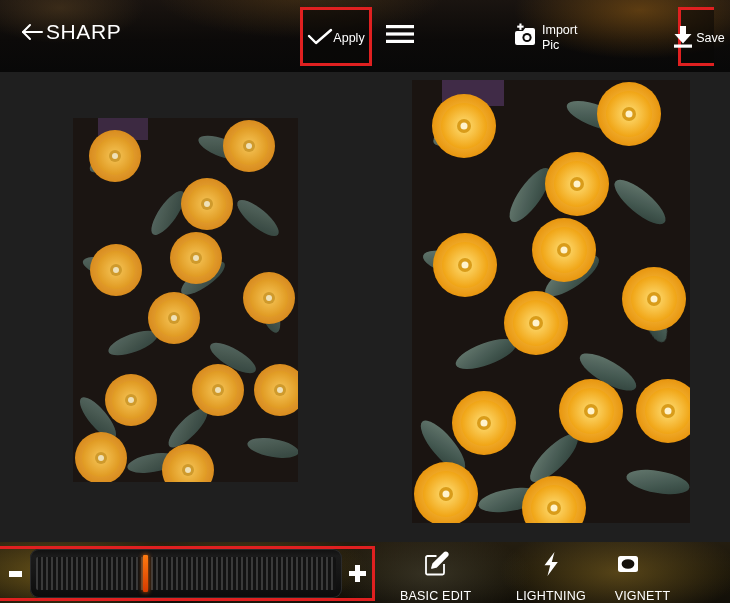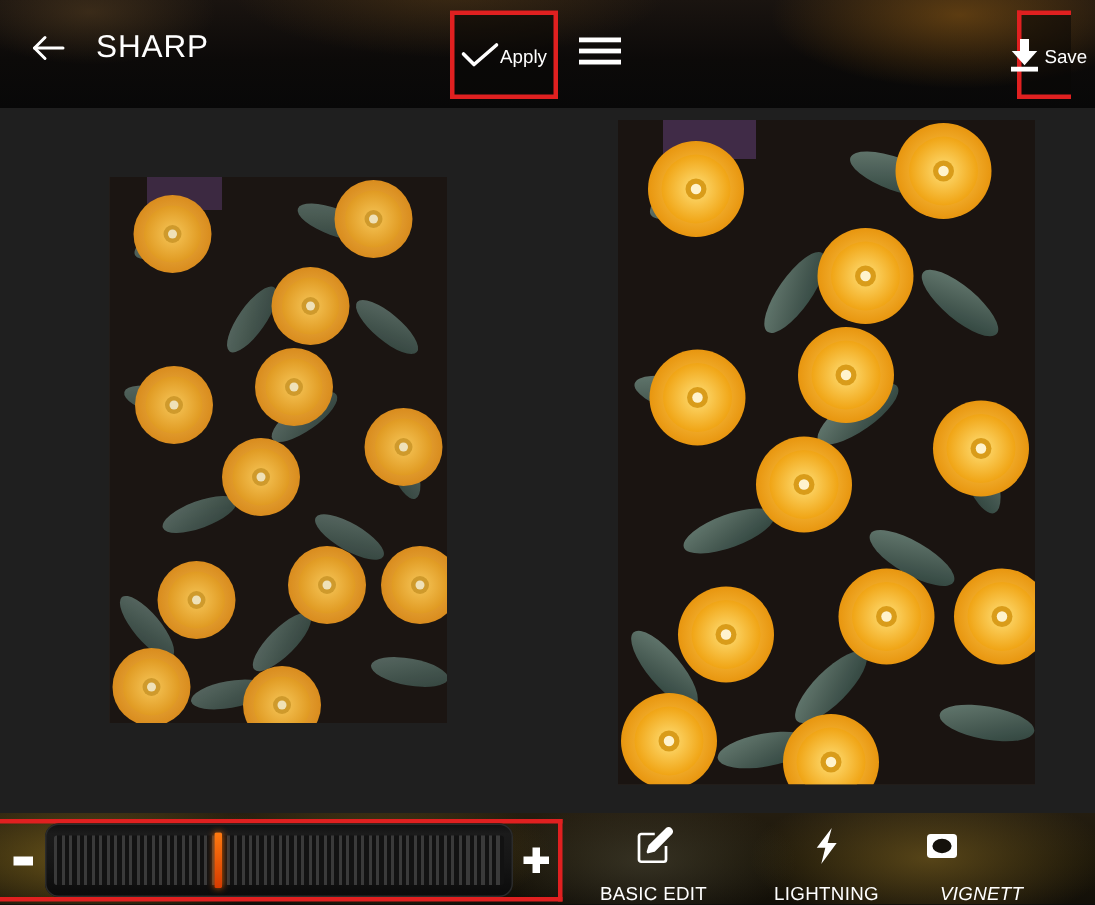--- a/index.html
+++ b/index.html
@@ -21,21 +21,21 @@
     width:730px; height:72px;
     background:
       radial-gradient(ellipse 180px 70px at 640px 10px, rgba(150,95,20,.55), rgba(0,0,0,0) 70%),
       radial-gradient(ellipse 200px 60px at 300px -5px, rgba(120,80,25,.35), rgba(0,0,0,0) 72%),
       radial-gradient(ellipse 120px 50px at 60px 8px, rgba(110,80,40,.40), rgba(0,0,0,0) 70%),
       linear-gradient(180deg, #1a1410 0%, #0c0a09 55%, #080808 100%);
     overflow:hidden;
   }
   .hdr-left {
     position:absolute; left:18px; top:18px;
-    display:flex; align-items:flex-start; gap:18px;
+    display:flex; align-items:flex-start; 
   }
   .back-arrow { width:28px; height:28px; display:block; }
   .hdr-title {
     color:#fff; font-size:21px; letter-spacing:.6px;
     font-weight:400; line-height:28px;
   }
 
   .hdr-btn {
     position:absolute;
     display:flex; 
@@ -145,21 +145,21 @@
     display:flex; flex-direction:column;
     align-items:center; justify-content:space-between;
     padding-top:5px;
     color:#fff;
   }
   .tool .lbl {
     font-size:12.5px; letter-spacing:.2px;
     margin-top:5px; white-space:nowrap;
   }
   #tool-vignette { overflow:hidden; align-items:flex-start; padding-left:6px; }
-  #tool-vignette .lbl { margin-left:12px;font-style:italic; }
+  #tool-vignette .lbl { margin-left:0; }
 </style>
 </head>
 <body>
 
 <div class="app">
 
   <div class="header">
 
     <div class="hdr-left">
       <span>
@@ -183,20 +183,32 @@
     <div class="hdr-btn" id="menu-btn">
       <span>
         <svg class="icn" width="32" height="22" viewBox="0 0 32 22">
           <rect x="2" y="2" width="28" height="3.2" fill="#ffffff"></rect>
           <rect x="2" y="9.4" width="28" height="3.2" fill="#ffffff"></rect>
           <rect x="2" y="16.8" width="28" height="3.2" fill="#ffffff"></rect>
         </svg>
       </span>
     </div>
 
+    <div class="hdr-btn" id="import-btn">
+      <span>
+        <svg class="icn" width="30" height="26" viewBox="0 0 30 26">
+          <path d="M5 8 h6 l2.2-3 h7.8 a2 2 0 0 1 2 2 v13 a2 2 0 0 1 -2 2 h-16 a2 2 0 0 1 -2 -2 v-10 a2 2 0 0 1 2 -2 z" fill="#ffffff"></path>
+          <circle cx="15" cy="14.5" r="4.6" fill="#0c0a09"></circle>
+          <circle cx="15" cy="14.5" r="2.6" fill="#ffffff"></circle>
+          <rect x="5.2" y="2.6" width="6.4" height="2.1" fill="#ffffff"></rect>
+          <rect x="7.4" y="0.5" width="2.1" height="6.4" fill="#ffffff"></rect>
+        </svg>
+      </span>
+      <span class="lbl">Import Pic</span>
+    </div>
 
     <div class="hdr-btn" id="save-btn">
       <span>
         <svg class="icn" width="26" height="24" viewBox="0 0 26 24">
           <rect x="10" y="1" width="6" height="9" fill="#ffffff"></rect>
           <polygon points="4.5,9 21.5,9 13,18.5" fill="#ffffff"></polygon>
           <rect x="4" y="19.5" width="18" height="3.2" fill="#ffffff"></rect>
         </svg>
       </span>
       <span class="lbl">Save</span>

